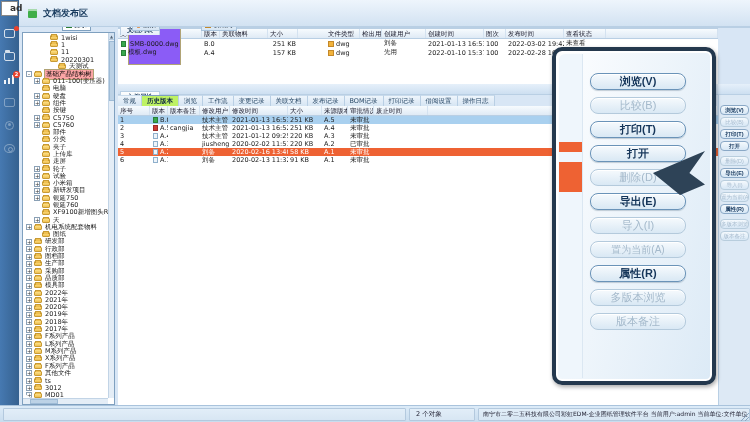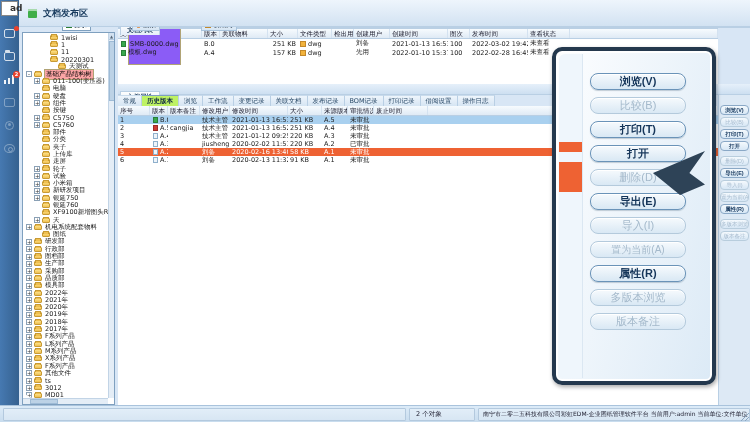--- a/index.html
+++ b/index.html
@@ -65,21 +65,21 @@
   
   .tbl{position:absolute;left:118px;right:32px;background:#fff;z-index:1;overflow:hidden;}
   #doc-table{top:28px;height:56px;border-top:1px solid #b9cfe4;}
   #ver-table{top:95px;height:310px;}
   .hrow{display:flex;height:10px;background:linear-gradient(#f7fbfe,#dfeaf5);border-bottom:1px solid #b9cfe4;}
   .hcell{font-size:6.5px;color:#223;padding:1px 0 0 2px;border-right:1px solid #d4e2f0;overflow:hidden;white-space:nowrap;flex:none;}
   .drow,.vrow{display:flex;height:9px;align-items:center;white-space:nowrap;}
   .vrow{height:8px;}
   .dcell,.vcell{font-size:6.5px;padding-left:2px;overflow:hidden;flex:none;display:flex;align-items:center;}
   
-  .d1{width:84px;} .d2{width:18px;} .d3{width:48px;} .d4{width:30px;justify-content:flex-end;padding-right:2px;} .d5{width:34px;} .d6{width:22px;} .d7{width:36px;} .d8{width:58px;} .d9{width:22px;} .d10{width:58px;} .d11{width:42px;} .dfill{flex:1;}
+  .d1{width:84px;} .d2{width:18px;} .d3{width:48px;} .d4{width:30px;justify-content:flex-end;padding-right:2px;} .d5{width:34px;margin-left:28px;} .d6{width:22px;} .d7{width:44px;} .d8{width:58px;} .d9{width:22px;} .d10{width:58px;} .d11{width:42px;} .dfill{flex:1;}
   
   .c1{width:32px;} .c2{width:18px;} .c3{width:32px;} .c4{width:30px;} .c5{width:58px;} .c6{width:34px;} .c7{width:26px;} .c8{width:26px;} .c9{width:54px;} .cfill{flex:1;}
   .ic{width:5px;height:6px;margin:0 2px 0 1px;flex:none;border:1px solid rgba(0,0,0,.25);}
   .ic-green{background:#38a94c;}
   .ic-red{background:#cf3a34;}
   .ic-page{background:#eef4fa;border-color:#8fb0cc;}
   .dwgic{width:6px;height:6px;background:#f2b33c;border:1px solid #c3882a;margin-right:2px;flex:none;}
   .namesel-true .nametext{background:#8b5cf6;border:1px solid #b0a375;padding:16px 1px;}
   .st-selected{background:#a9d0ef;}
   .st-orange{background:#ee6233;color:#fff;}

